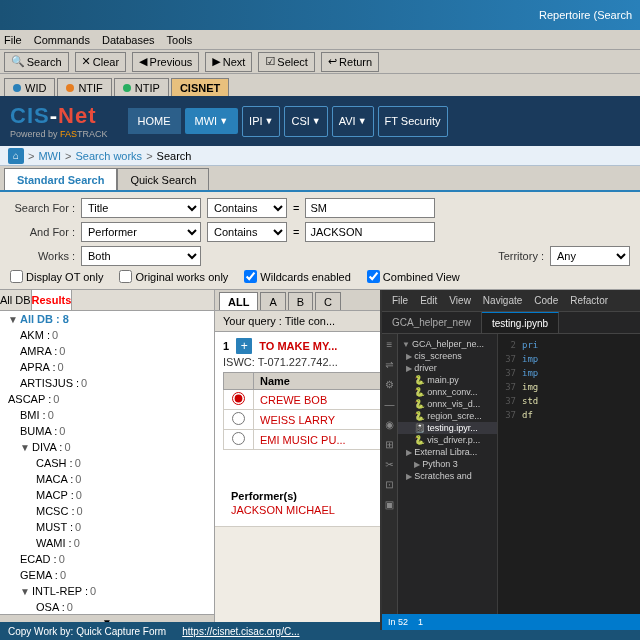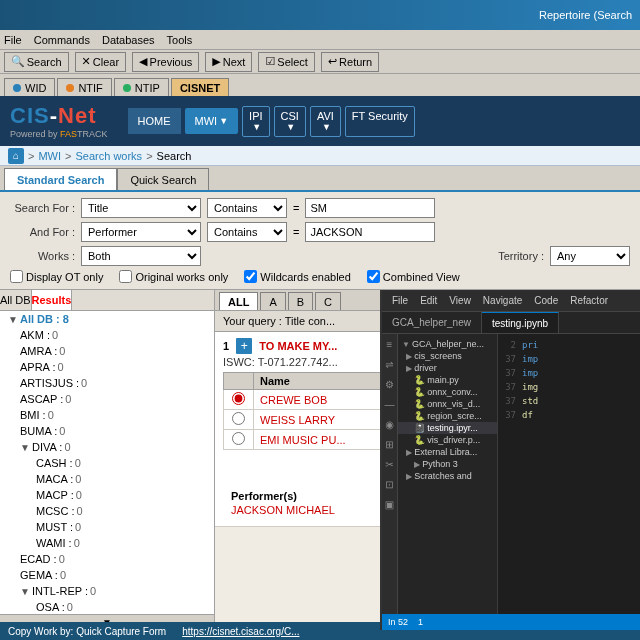--- a/index.html
+++ b/index.html
@@ -132,21 +132,20 @@
     .nav-btn-dropdown {
       display: flex; align-items: center;
       padding: 3px 6px;
       color: white;
       cursor: pointer;
       background: transparent;
       border: 1px solid #4a90c4;
       border-radius: 2px;
       height: 31px;
       font-size: 11px;
-      flex-direction: column;
     }
 
     
     .breadcrumb {
       background: #e8f0f8;
       height: 20px;
       display: flex;
       align-items: center;
       padding: 0 8px;
       gap: 4px;
@@ -732,21 +731,21 @@
         <span class="tree-count">0</span>
       </div>
       <div class="tree-item" style="padding-left:20px;">
         <span class="tree-label">APRA : </span>
         <span class="tree-count">0</span>
       </div>
       <div class="tree-item" style="padding-left:20px;">
         <span class="tree-label">ARTISJUS : </span>
         <span class="tree-count">0</span>
       </div>
-      <div class="tree-item" style="padding-left:20px;">
+      <div class="tree-item" style="padding-left:8px;">
         <span class="tree-label">ASCAP : </span>
         <span class="tree-count">0</span>
       </div>
       <div class="tree-item" style="padding-left:20px;">
         <span class="tree-label">BMI : </span>
         <span class="tree-count">0</span>
       </div>
       <div class="tree-item" style="padding-left:20px;">
         <span class="tree-label">BUMA : </span>
         <span class="tree-count">0</span>

